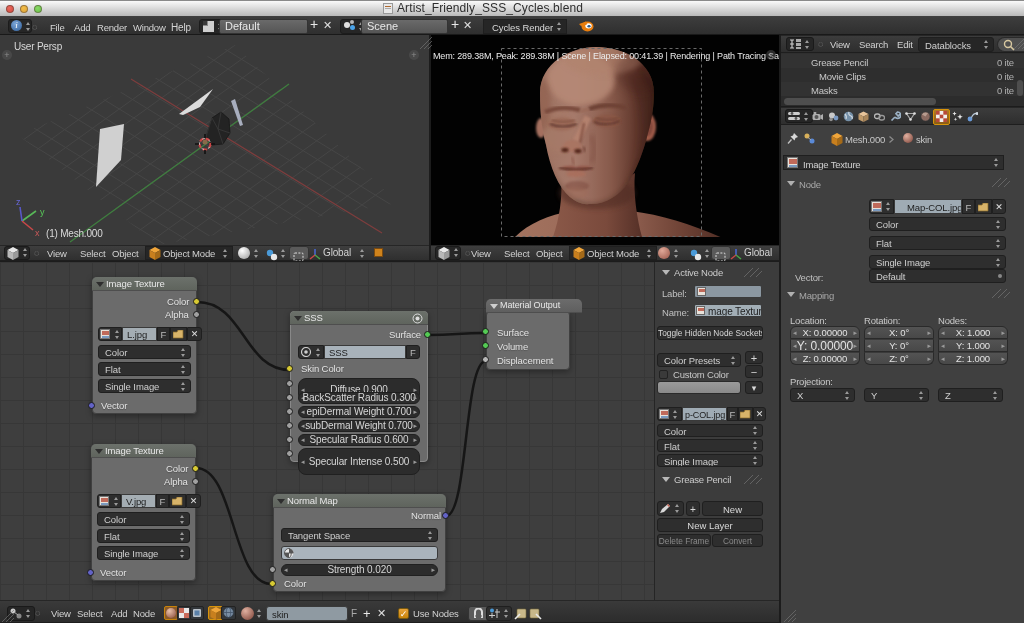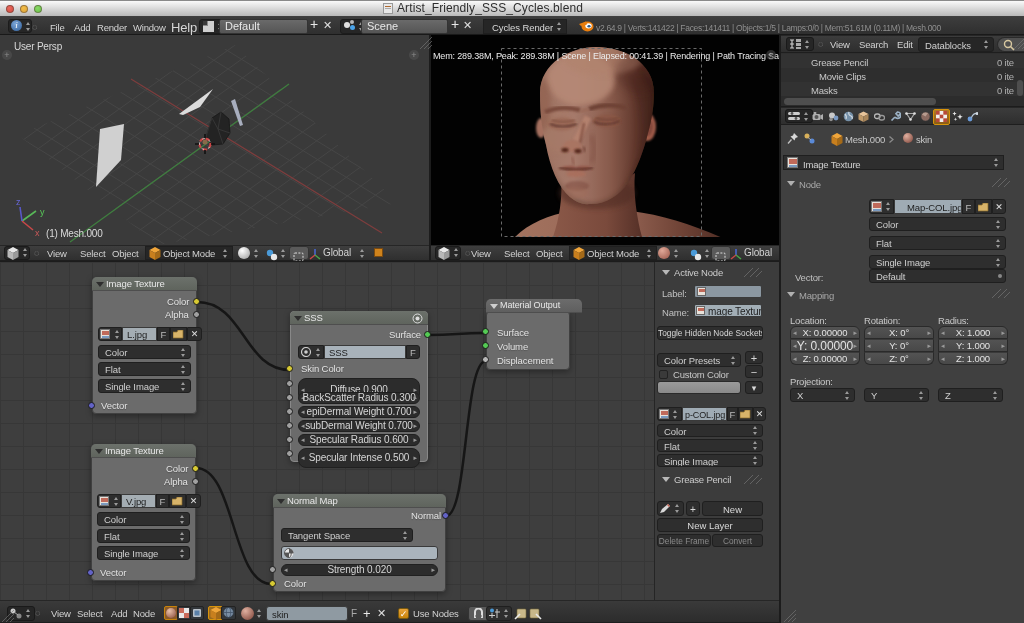--- a/index.html
+++ b/index.html
@@ -42,21 +42,21 @@
 <div class="ab" style="left:8px;top:19px;width:24px;height:14px;background:#262626;border-radius:3px;border:1px solid #1c1c1c"></div>
 <div class="ab" style="left:11px;top:20px;width:11px;height:11px;border-radius:50%;background:radial-gradient(circle at 40% 35%,#7da7d9,#2d5c96);color:#fff;font-size:9px;text-align:center;line-height:11px;font-family:'Liberation Serif',serif;font-style:italic">i</div>
 <div class="ab" style="left:24px;top:21px;width:8px;height:10px">
       <span class="ud" style="right:0"></span>
     </div>
 <div class="tx" style="left:32px;top:21px;color:#9a9a9a;font-size:9px;">◌</div>
 <div class="tx" style="left:50px;top:21px;color:#d6d6d6;font-size:9.5px;">File</div>
 <div class="tx" style="left:74px;top:21px;color:#d6d6d6;font-size:9.5px;">Add</div>
 <div class="tx" style="left:97px;top:21px;color:#d6d6d6;font-size:9.5px;">Render</div>
 <div class="tx" style="left:133px;top:21px;color:#d6d6d6;font-size:9.5px;">Window</div>
-<div class="tx" style="left:171px;top:21px;color:#d6d6d6;font-size:13px;">Help</div>
+<div class="tx" style="left:171px;top:21px;color:#d6d6d6;font-size:10px;">Help</div>
 <div class="ab" style="left:199px;top:19px;width:30px;height:15px;background:#262626;border-radius:3px;border:1px solid #1c1c1c"></div>
 <div class="ab" style="left:203px;top:21px;width:11px;height:11px;background:#cfcfcf"></div>
 <div class="ab" style="left:203px;top:21px;width:5px;height:5px;background:#3a3a3a;border-right:1px solid #888;border-bottom:1px solid #888"></div>
 <div class="ab" style="left:216px;top:21px;width:8px;height:10px">
       <span class="ud" style="right:0"></span>
     </div>
 <div class="ab" style="left:219px;top:19px;width:89px;height:15px;background:linear-gradient(#6a6a6a,#555);border:1px solid #333;border-radius:2px;color:#e8e8e8;font-size:11px;line-height:13px;padding-left:5px">Default</div>
 <div class="tx" style="left:310px;top:18px;color:#e8e8e8;font-size:14px;">+</div>
 <div class="tx" style="left:323px;top:19px;color:#e0e0e0;font-size:11px;">✕</div>
 <div class="ab" style="left:340px;top:19px;width:30px;height:15px;background:#262626;border-radius:3px;border:1px solid #1c1c1c"></div>
@@ -72,21 +72,20 @@
 <div class="fld" style="left:483px;top:19px;width:84px;height:15px;background:#262626">
       <span class="lb" style="left:8px;color:#d8d8d8">Cycles Render</span>
       <span class="ud"></span>
     </div>
 <svg class="ab" style="left:578px;top:20px" width="16" height="12" viewBox="0 0 16 12">
 <ellipse cx="9.5" cy="6.5" rx="6" ry="5" fill="#e87d0d"></ellipse>
       <ellipse cx="10.5" cy="5.8" rx="3.2" ry="2.6" fill="#fff"></ellipse>
       <ellipse cx="11" cy="6.2" rx="1.6" ry="1.3" fill="#2a5a8a"></ellipse>
 <path d="M1 4 L8 1.5 L9 4.5 L3 6 Z" fill="#e87d0d"></path>
     </svg>
-<div class="tx" style="left:596px;top:22px;color:#8f8f8f;font-size:8.5px;letter-spacing:-0.3px">v2.64.9 | Verts:141422 | Faces:141411 | Objects:1/5 | Lamps:0/0 | Mem:51.61M (0.11M) | Mesh.000</div>
 <svg class="ab" style="left:0;top:35px" width="429" height="210" viewBox="0 0 429 210">
       <rect width="429" height="210" fill="#3a3a3a"></rect>
       <clipPath id="gridclip">
         <polygon points="18,100 235,10 398,168 158,210"></polygon>
       </clipPath>
       <g stroke="#464646" stroke-width="1" clip-path="url(#gridclip)">
         <line x1="245" y1="-94" x2="-96" y2="152"></line>
         <line x1="259" y1="-85" x2="-81" y2="161"></line>
         <line x1="274" y1="-76" x2="-67" y2="170"></line>
         <line x1="288" y1="-67" x2="-52" y2="179"></line>
@@ -475,21 +474,21 @@
       <span class="ct" style="font-size:10px">subDermal Weight 0.700</span>
       <span class="chR">▸</span>
     </div>
 <div class="sock" style="left:285.5px;top:421.5px;background:#a0a0a0"></div>
 <div class="pill pill" style="left:298px;top:434px;width:122px;height:12px">
       <span class="chL">◂</span>
       <span class="ct" style="font-size:10px">Specular Radius 0.600</span>
       <span class="chR">▸</span>
     </div>
 <div class="sock" style="left:285.5px;top:435.5px;background:#a0a0a0"></div>
-<div class="pill pill" style="left:298px;top:448px;width:122px;height:20px">
+<div class="pill pill" style="left:298px;top:448px;width:122px;height:27px">
       <span class="chL">◂</span>
       <span class="ct" style="font-size:10px">Specular Intense 0.500</span>
       <span class="chR">▸</span>
     </div>
 <div class="sock" style="left:285.5px;top:449.5px;background:#a0a0a0"></div>
 <div class="node" style="left:486px;top:311px;width:84px;height:59px"></div>
 <div class="nhead" style="left:486px;top:299px;width:96px;background:linear-gradient(#6c6c6c,#5f5f5f);border-bottom:1px solid #4e4e4e">
       <span class="tri" style="border-top-color:#cfcfcf"></span>
       <span class="ttl" style="font-size:9px">Material Output</span>
     </div>
@@ -499,21 +498,21 @@
 <div class="sock" style="left:481.5px;top:341.5px;background:#54cb54"></div>
 <div class="nlab" style="left:497px;top:355px">Displacement</div>
 <div class="sock" style="left:481.5px;top:355.5px;background:#b8b8b8"></div>
 <div class="node" style="left:273px;top:494px;width:173px;height:98px"></div>
 <div class="nhead" style="left:273px;top:494px;width:173px;background:linear-gradient(#6c716b,#5f645d);border-bottom:1px solid #4e4e4e">
       <span class="tri"></span>
       <span class="ttl">Normal Map</span>
     </div>
 <div class="nlab" style="left:411px;top:510px">Normal</div>
 <div class="sock" style="left:441.5px;top:511.5px;background:#6363c7"></div>
-<div class="fld" style="left:281px;top:528px;width:132px;height:14px;border-radius:3px;">
+<div class="fld" style="left:281px;top:528px;width:157px;height:14px;border-radius:3px;">
       <span class="lb" style="left:6px;color:#cfcfcf;font-size:9.5px">Tangent Space</span>
       <span class="ud"></span>
     </div>
 <div class="lfld" style="left:281px;top:546px;width:157px;height:14px;border-radius:3px;background:#aab4bc"></div>
 <svg class="ab" style="left:284px;top:548px" width="10" height="10">
       <circle cx="5" cy="5" r="4.5" fill="#e8e8e8"></circle>
       <path d="M5,0.5 A4.5,4.5 0 0 0 5,9.5 A2.2,4.5 0 0 0 5,0.5 M0.5,5 H9.5" fill="none" stroke="#444" stroke-width="0.8"></path>
       <path d="M5,0.5 A4.5,4.5 0 0 1 9.5,5 L5,5 Z" fill="#555"></path>
       <path d="M5,9.5 A4.5,4.5 0 0 1 0.5,5 L5,5 Z" fill="#555"></path>
     </svg>
@@ -868,21 +867,21 @@
     </div>
 <div class="tx" style="left:795px;top:271px;color:#c0c0c0;font-size:9.5px;">Vector:</div>
 <div class="fld" style="left:869px;top:269px;width:137px;height:14px;border-radius:3px;">
       <span class="lb" style="left:6px;color:#cfcfcf;font-size:9.5px">Default</span>
     </div>
 <div class="ab" style="left:998px;top:274px;width:4px;height:4px;border-radius:50%;background:#888"></div>
 <div class="ab" style="left:787px;top:292px;width:0;height:0;border-left:4px solid transparent;border-right:4px solid transparent;border-top:5px solid #b0b0b0"></div>
 <div class="tx" style="left:799px;top:289px;color:#a8a8a8;font-size:9.5px;">Mapping</div>
 <div class="tx" style="left:790px;top:314px;color:#c8c8c8;font-size:9.5px;">Location:</div>
 <div class="tx" style="left:864px;top:314px;color:#c8c8c8;font-size:9.5px;">Rotation:</div>
-<div class="tx" style="left:938px;top:314px;color:#c8c8c8;font-size:9.5px;">Radius:</div>
+<div class="tx" style="left:938px;top:314px;color:#c8c8c8;font-size:9.5px;">Nodes:</div>
 <div class="pill num" style="left:790px;top:326px;width:70px;height:13px;border-radius:6px 6px 0 0;background:linear-gradient(#535353,#484848)">
       <span class="chL">◂</span>
       <span class="ct" style="font-size:9.5px">X: 0.00000</span>
       <span class="chR">▸</span>
     </div>
 <div class="pill num" style="left:790px;top:339px;width:70px;height:13px;border-radius:0;border-top:1px solid #3a3a3a;background:linear-gradient(#535353,#484848)">
       <span class="chL">◂</span>
       <span class="ct" style="font-size:12px">Y: 0.00000</span>
       <span class="chR">▸</span>
     </div>

